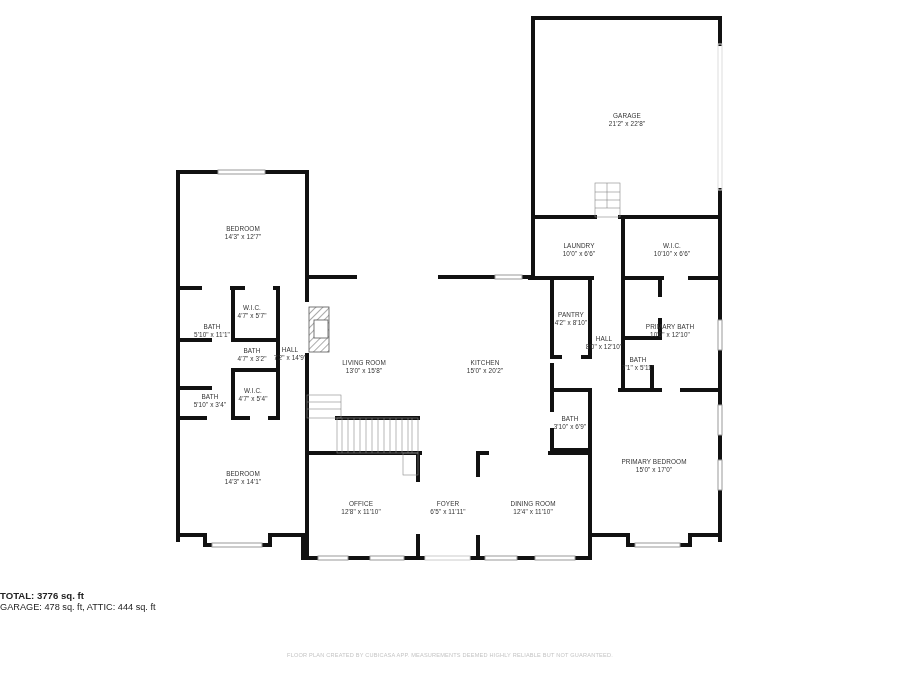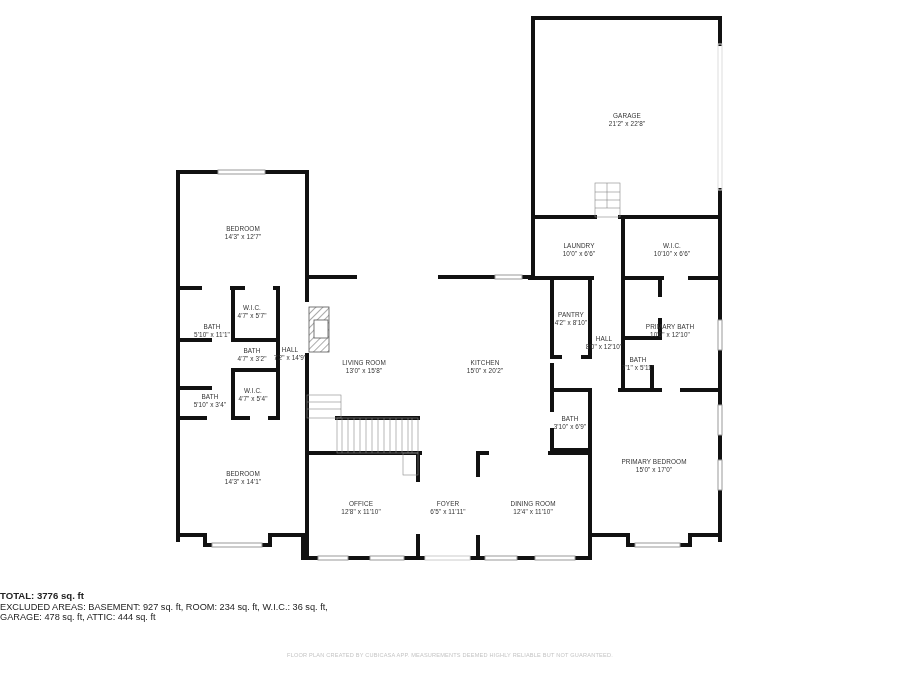--- a/index.html
+++ b/index.html
@@ -241,16 +241,15 @@
   <span class="nm">BATH</span>
   <span class="dm">5'10" x 3'4"</span>
 </div>
 <div class="room-label" style="left:290px;top:354px;">
   <span class="nm">HALL</span>
   <span class="dm">7'2" x 14'9"</span>
 </div>
 
 <div id="summary">
   <div class="total">TOTAL: 3776 sq. ft</div>
-  <div>EXCLUDED AREAS: BASEMENT: 927 sq. ft, ROOM: 234 sq. ft, W.I.C.: 36 sq. ft,</div>
   <div>GARAGE: 478 sq. ft, ATTIC: 444 sq. ft</div>
 </div>
 <div id="disclaimer">FLOOR PLAN CREATED BY CUBICASA APP. MEASUREMENTS DEEMED HIGHLY RELIABLE BUT NOT GUARANTEED.</div>
 
 </body></html>

